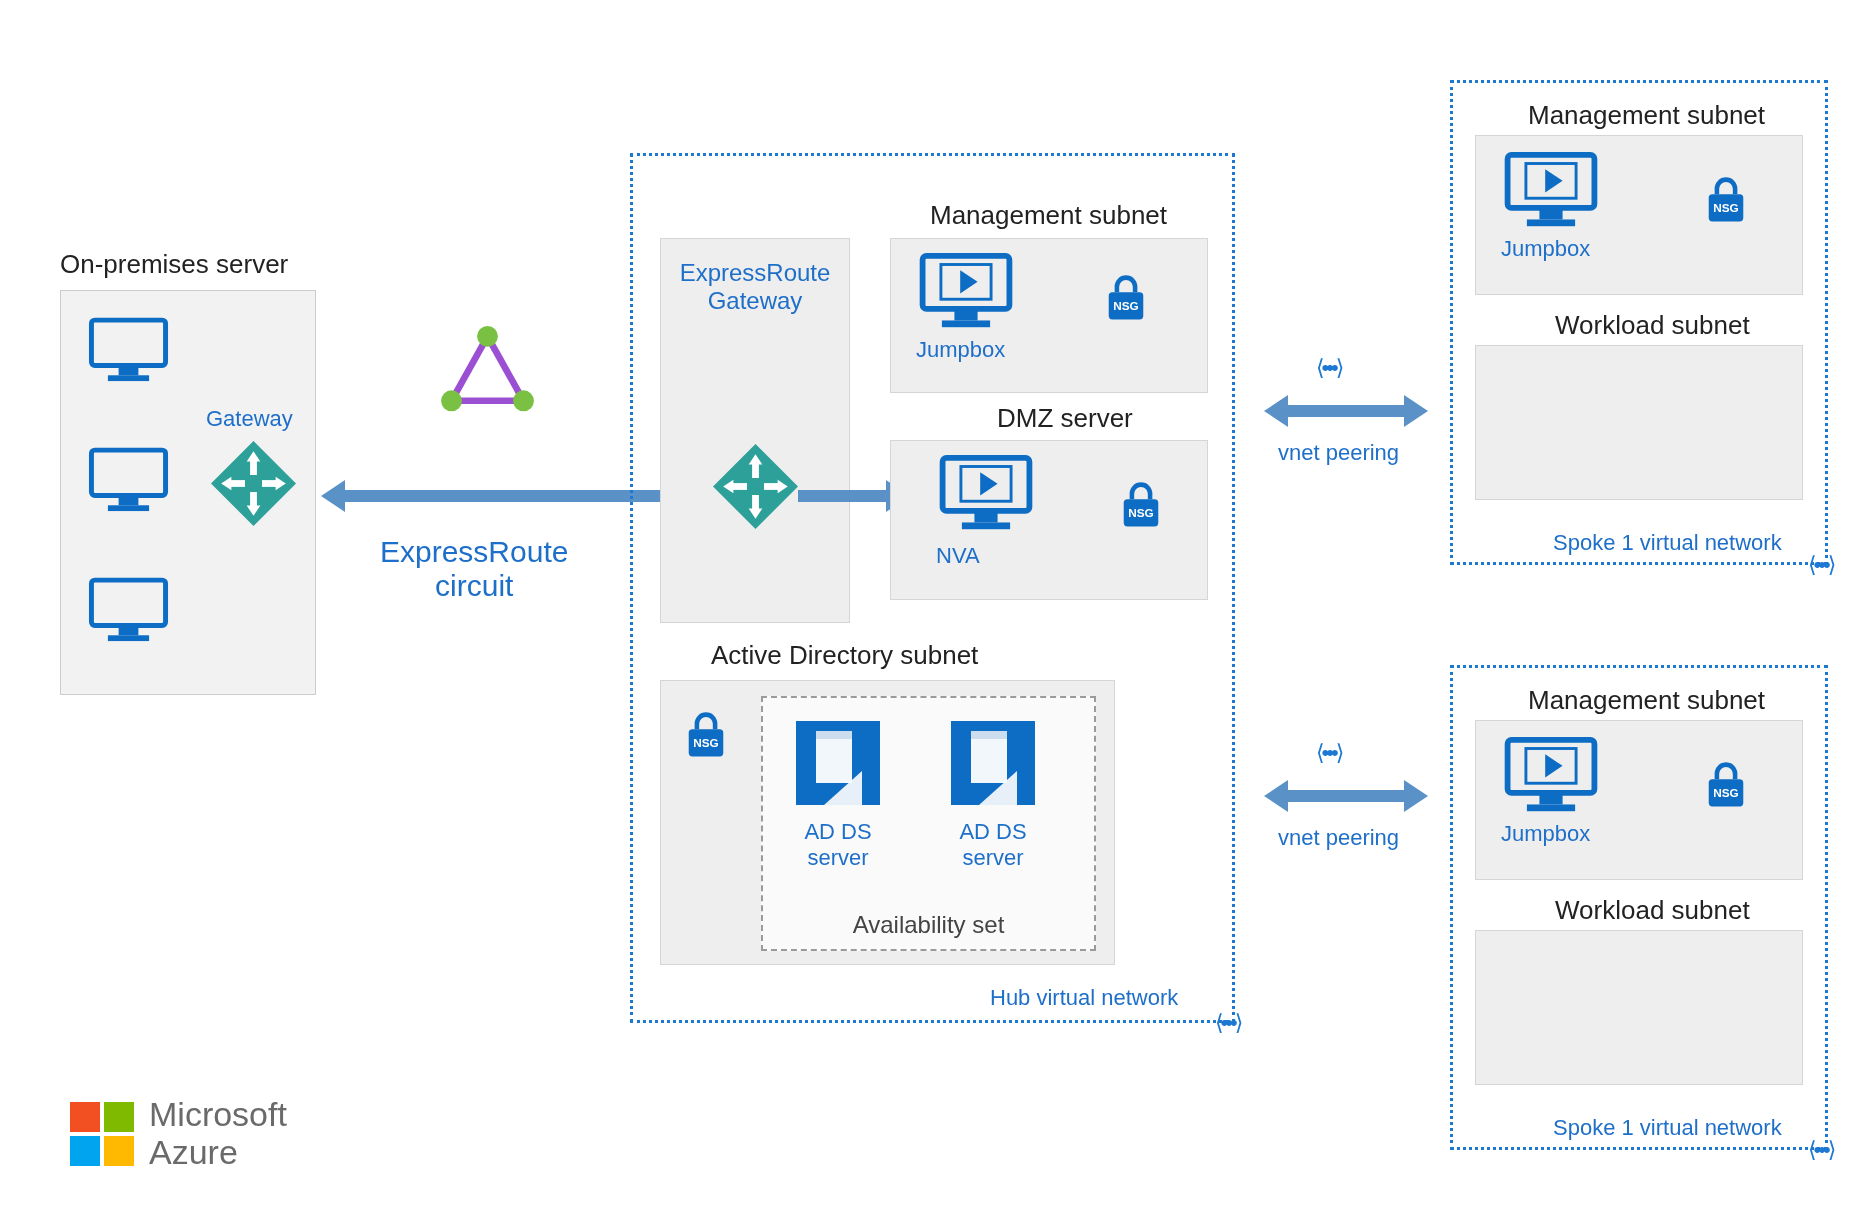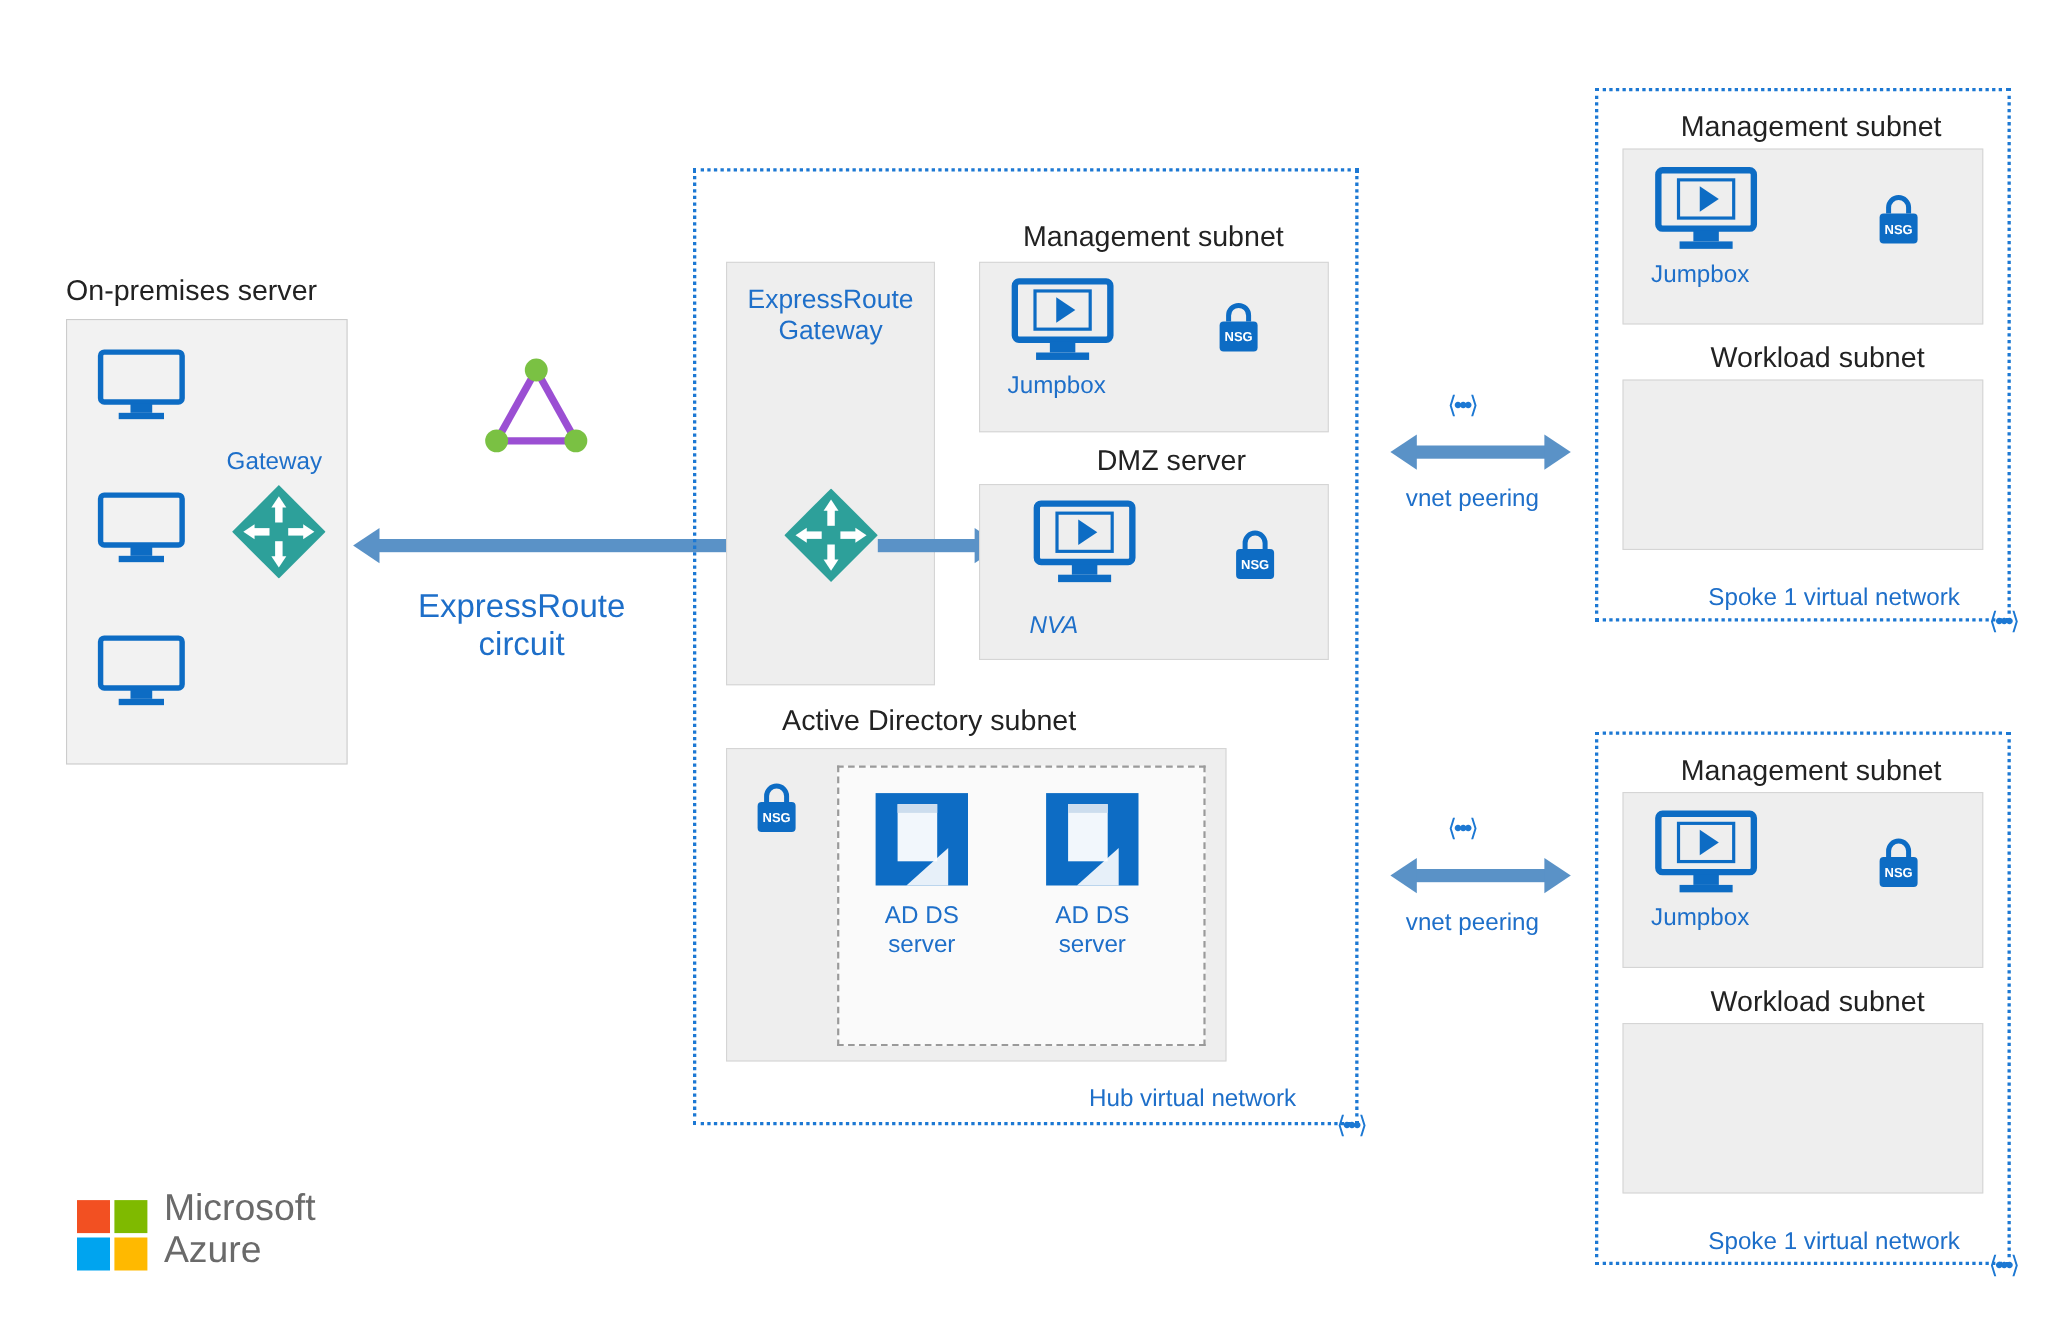--- a/index.html
+++ b/index.html
@@ -84,23 +84,23 @@
   .vnet-icon {
     position: absolute;
     width: 40px; height: 25px;
     color: #1c78d3;
     font-size: 22px;
     letter-spacing: -3px;
   }
   .vnet-dots::before { content: "⟨•••⟩"; }
   .logo {
     position: absolute;
-    left: 70px; bottom: 60px;
+    left: 70px; bottom: 44px;
     display: flex;
-    align-items: flex-end;
+    align-items: center;
     gap: 15px;
   }
   .logo-squares {
     display: grid;
     grid-template-columns: 30px 30px;
     grid-template-rows: 30px 30px;
     gap: 4px;
   }
   .logo-text { font-size: 34px; color: #6a6a6a; font-weight: 400; line-height: 1.1; }
   svg text { font-family: inherit; }
@@ -217,21 +217,21 @@
 <div class="label-dark" style="position:absolute; left:997px; top:403px;">DMZ server</div>
 <div class="subnet-box" style="left:890px; top:440px; width:318px; height:160px;">
   <div class="icon-wrap" style="left:45px; top:12px;">
     <svg width="100" height="82" viewBox="0 0 100 85">
         <rect x="5" y="5" width="90" height="55" rx="4" fill="none" stroke="#0d6cc4" stroke-width="6"></rect>
         <rect x="38" y="62" width="24" height="10" fill="#0d6cc4"></rect>
         <rect x="25" y="72" width="50" height="7" fill="#0d6cc4"></rect>
       <rect x="24" y="14" width="52" height="36" fill="none" stroke="#0d6cc4" stroke-width="3"></rect>
       <polygon points="44,20 62,32 44,44" fill="#0d6cc4"></polygon>
       </svg>
-    <div class="label-blue-sm" style="margin-top:20px;font-style:italic;">NVA</div>
+    <div class="label-blue-sm" style="margin-top:8px;">NVA</div>
   </div>
   <div class="nsg" style="left:225px; top:40px;">
     <svg viewBox="0 0 50 55">
         <path d="M15 20 v-6 a10 10 0 0 1 20 0 v6" fill="none" stroke="#0d6cc4" stroke-width="5"></path>
         <rect x="6" y="20" width="38" height="30" rx="4" fill="#0d6cc4"></rect>
         <text x="25" y="40" font-size="13" fill="#fff" text-anchor="middle" font-weight="600">NSG</text>
       </svg>
   </div>
 </div>
 
@@ -258,20 +258,21 @@
     <div class="icon-wrap" style="left:180px; top:15px;">
       <svg width="100" height="100" viewBox="0 0 100 100">
           <rect x="8" y="8" width="84" height="84" fill="#0d6cc4"></rect>
           <rect x="28" y="18" width="36" height="52" fill="#fff" opacity="0.95"></rect>
           <rect x="28" y="18" width="36" height="8" fill="#cde"></rect>
           <polygon points="36,92 74,92 74,58" fill="#fff" opacity="0.9"></polygon>
         </svg>
       <div class="label-blue-sm" style="white-space:pre; text-align:center; margin-top:6px;">AD DS
 server</div>
     </div>
+    <div style="position:absolute; left:0; right:0; bottom:10px; text-align:center; font-size:24px; color:#444;">Availability set</div>
   </div>
 </div>
 
 <div class="vnet-icon vnet-dots" style="left:1316px; top:355px;"></div>
 <div class="arrow" style="left:1286px; top:405px; width:120px;"></div>
 <div class="label-blue-sm" style="position:absolute; left:1278px; top:440px;">vnet peering</div>
 
 <div class="vnet-icon vnet-dots" style="left:1316px; top:740px;"></div>
 <div class="arrow" style="left:1286px; top:790px; width:120px;"></div>
 <div class="label-blue-sm" style="position:absolute; left:1278px; top:825px;">vnet peering</div>

